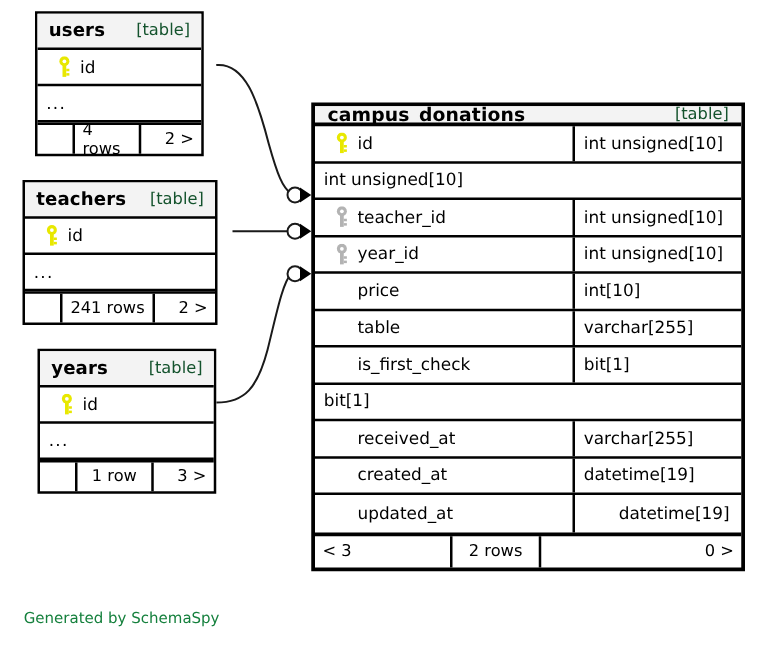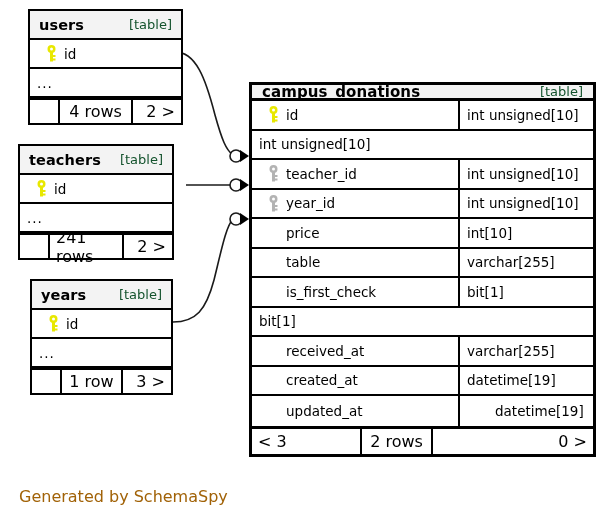--- a/index.html
+++ b/index.html
@@ -122,21 +122,21 @@
   .colname-text {
     padding-left: 2px;
   }
 
   
   .ent-footer {
     display: flex;
     border-top: 2px solid #000000;
     box-sizing: border-box;
     height: 25px;
-    font-size: 16px;
+    font-size: 13px;
   }
   .main .ent-footer {
     border-top: 3px solid #000000;
     height: 28px;
   }
   .foot-cell {
     display: flex;
     align-items: center;
     box-sizing: border-box;
     height: 100%;
@@ -158,31 +158,31 @@
   .small .foot-left  { flex: 0 0 30px; }
   .small .foot-mid   { flex: 1 1 auto; }
   .small .foot-right { flex: 0 0 48px; }
 
   
   .main .foot-left  { flex: 0 0 110px; }
   .main .foot-mid   { flex: 1 1 auto; }
   .main .foot-right { flex: 0 0 160px; }
 
   
-  #ent-users    { left: 28px;  top: 9px;   width: 155px; }
+  #ent-users    { left: 28px;  top: 9px;   width: 135px; }
   #ent-teachers { left: 18px;  top: 144px; width: 156px; }
   #ent-years    { left: 30px;  top: 279px; width: 143px; }
   #ent-main     { left: 249px; top: 82px;  width: 347px; }
 
   .credit {
     position: absolute;
     left: 19px;
     top: 487px;
-    font-size: 16px;
-    color: #a16207;
+    font-size: 12px;
+    color: #15803d;
   }
 </style>
 </head>
 <body>
 
 <div id="canvas">
 
   <svg id="edges" viewBox="0 0 609 520" xmlns="http://www.w3.org/2000/svg">
 
     <path d="M173,52 C196,50 206,80 215,115 C222,140 226,150 233,155" fill="none" stroke="#1a1a1a" stroke-width="1.6"></path>

